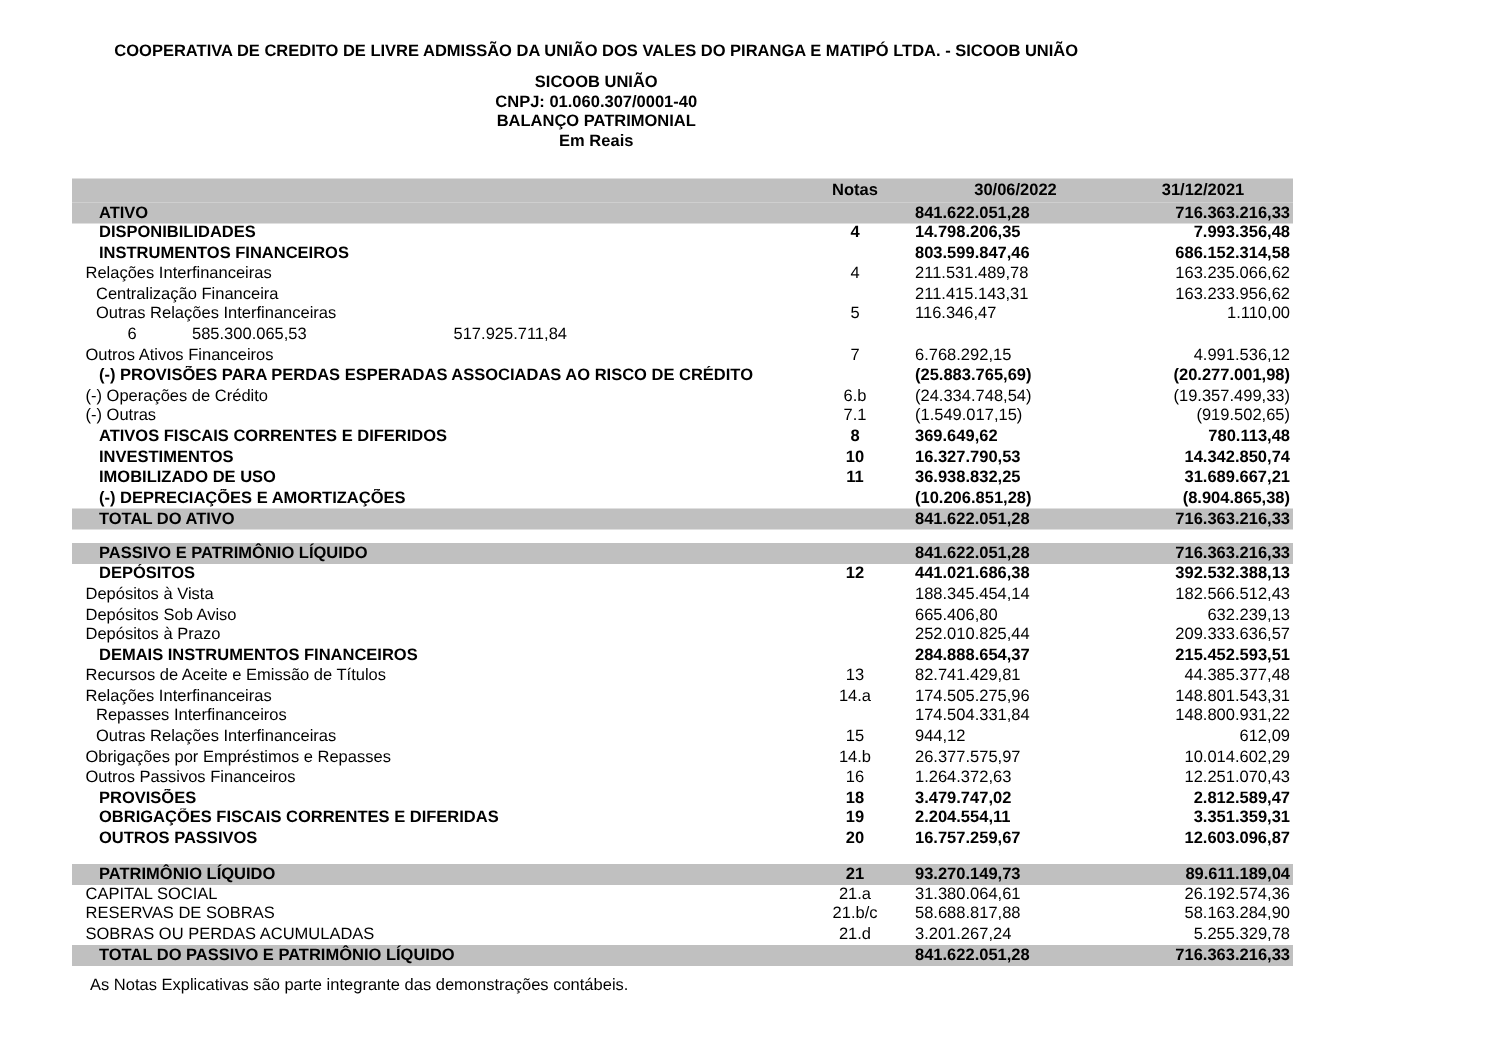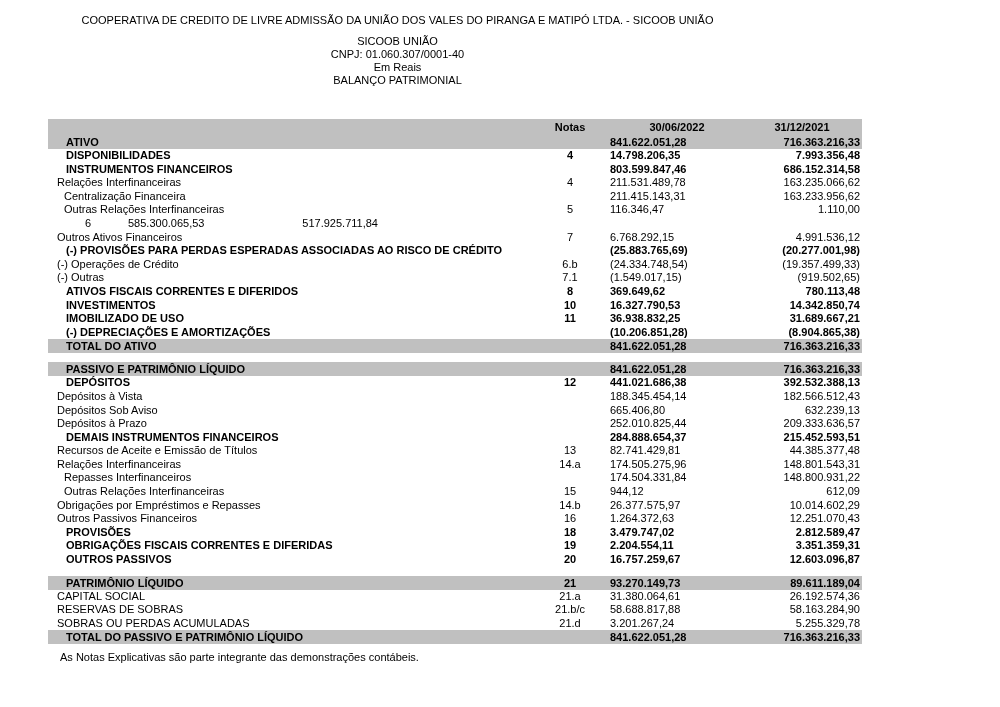--- a/index.html
+++ b/index.html
@@ -5,22 +5,22 @@
   html, body { margin:0; padding:0; }
   body {
     width:1000px; height:707px;
     background:#ffffff;
     font-family:"Liberation Sans", sans-serif;
     color:#000;
     position:relative;
     overflow:hidden;
   }
   .doc-header {
-    position:absolute; left:44px; top:14px; width:707px;
-    text-align:center; font-size:11px; font-weight:normal; line-height:13px;
+    position:absolute; left:44px; top:28px; width:707px;
+    text-align:center; font-size:11px; font-weight:bold; line-height:13px;
   }
   .coop-name { margin-bottom:8px; }
   .table {
     position:absolute; left:48px; top:107px; width:814px;
     font-size:11px;
     margin-top:12px;
   }
   .row { display:flex; height:13.6px; line-height:13.6px; white-space:nowrap; }
   .row.band { background:#c0c0c0; font-weight:bold; height:14px; line-height:14px; }
   .row.colhead { height:16px; line-height:16px; }
@@ -37,22 +37,22 @@
     position:absolute; left:48px; top:651px; font-size:11px;margin-left:12px;
   }
 </style>
 </head>
 <body>
 
 <div class="doc-header">
   <div class="coop-name">COOPERATIVA DE CREDITO DE LIVRE ADMISSÃO DA UNIÃO DOS VALES DO PIRANGA E MATIPÓ LTDA. - SICOOB UNIÃO</div>
   <div>SICOOB UNIÃO</div>
   <div>CNPJ: 01.060.307/0001-40</div>
+  <div>BALANÇO PATRIMONIAL</div>
   <div>Em Reais</div>
-  <div>BALANÇO PATRIMONIAL</div>
 </div>
 
 <div class="table">
   <div class="row band colhead">
     <div class="c-label"></div>
     <div class="c-notas">Notas</div>
     <div class="c-v1">30/06/2022</div>
     <div class="c-v2">31/12/2021</div>
   </div>
   <div id="rows-container">

